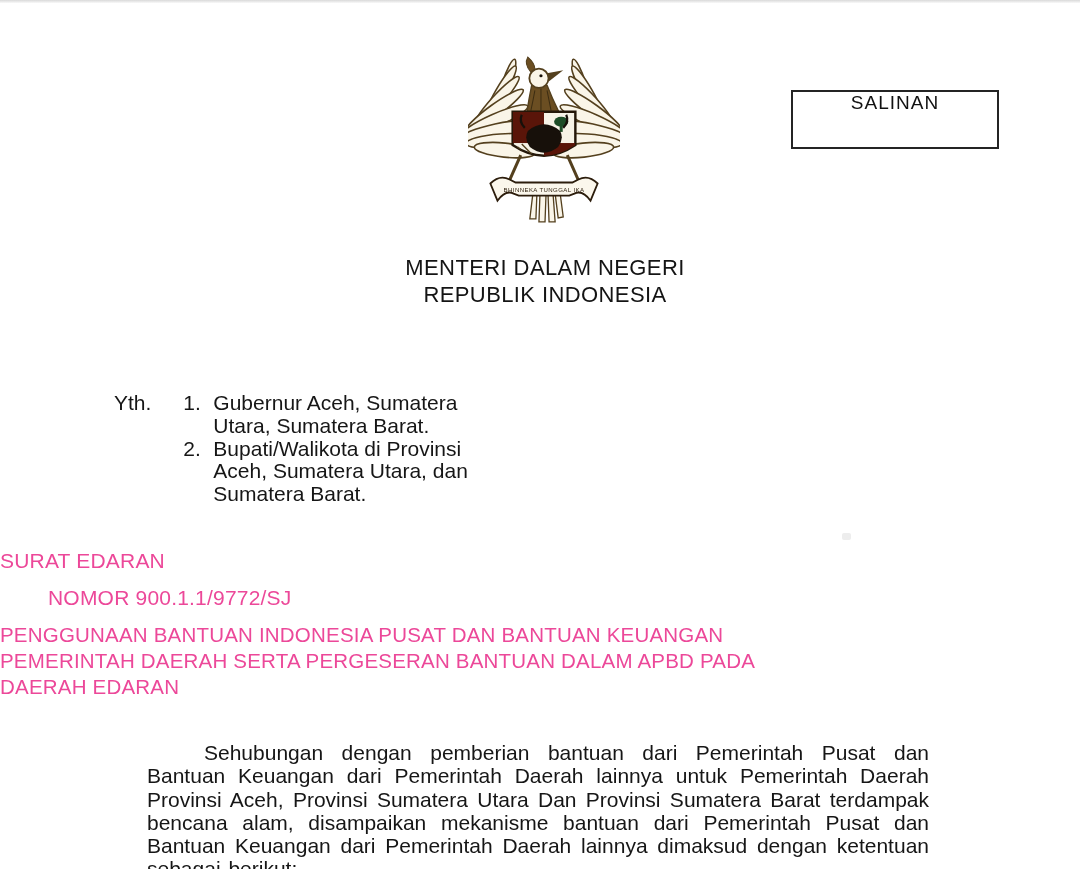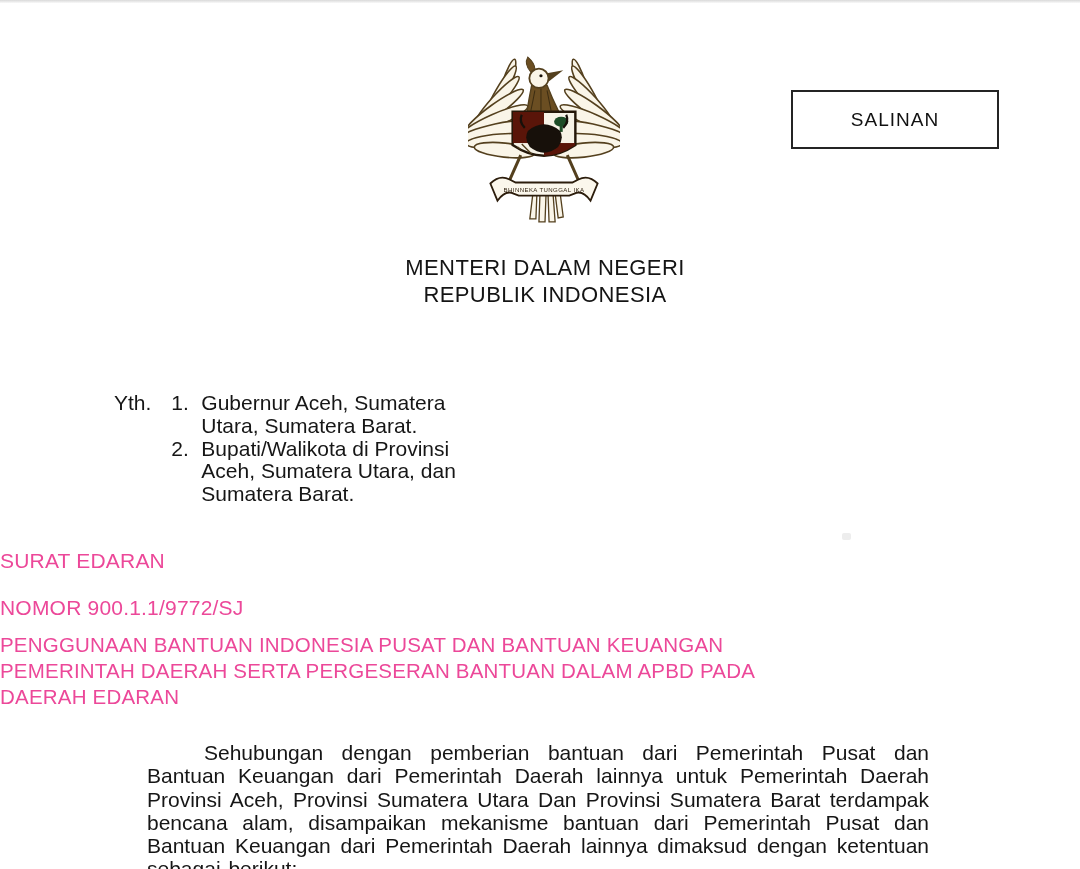--- a/index.html
+++ b/index.html
@@ -19,44 +19,44 @@
   .scan-speck{
     position:absolute;left:842px;top:533px;width:9px;height:7px;
     background:#ededed;border-radius:2px;
   }
   .emblem{
     position:absolute;left:468px;top:54px;width:152px;height:172px;
   }
   .stamp-box{
     position:absolute;left:791px;top:90px;width:204px;height:55px;
     border:2px solid #242424;
-    display:flex;align-items:center;justify-content:center;
+    display:flex;justify-content:center;
     font-size:19px;letter-spacing:1px;color:#111;
   }
   .letterhead{
     position:absolute;top:254px;left:0;width:1080px;
     text-align:center;font-size:22px;line-height:27px;
     letter-spacing:.4px;color:#141414;
     transform:translateX(5px);
   }
   .recipients{
     position:absolute;left:114px;top:392px;
     font-size:21px;line-height:22.8px;color:#161616;
-    display:flex;gap:20px;
+    display:flex;gap:32px;
   }
   .recipient-list{display:flex;flex-direction:column;}
   .recipient-item{display:flex;}
   .recipient-number{width:30px;flex:0 0 30px;}
   .recipient-text{width:272px;}
   .doc-heading{
     position:absolute;top:550px;left:0;width:1080px;
     text-align:left;font-size:21px;line-height:22px;color:#ec4899;
     letter-spacing:.2px;
   }
-  .doc-number{margin-top:25px;}
+  .doc-number{margin-top:15px;padding-left:48px;}
   .doc-about{margin-top:11px;}
   .doc-subject{margin-top:13px;font-size:20.5px;line-height:26px;letter-spacing:.2px;}
   .body-paragraph{
     position:absolute;left:147px;top:741px;width:782px;
     font-size:21px;line-height:23.3px;
     text-align:justify;text-indent:57px;
     word-spacing:2px;color:#161616;
   }
 </style>
 </head>

